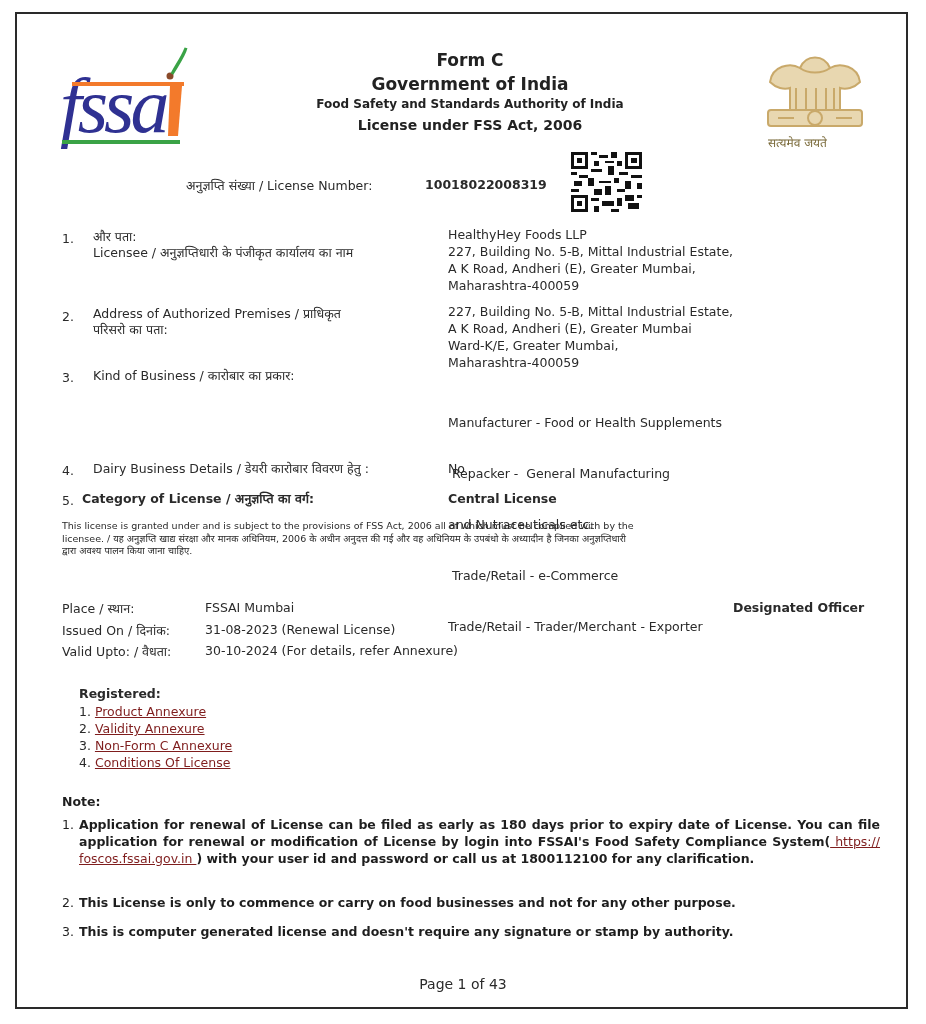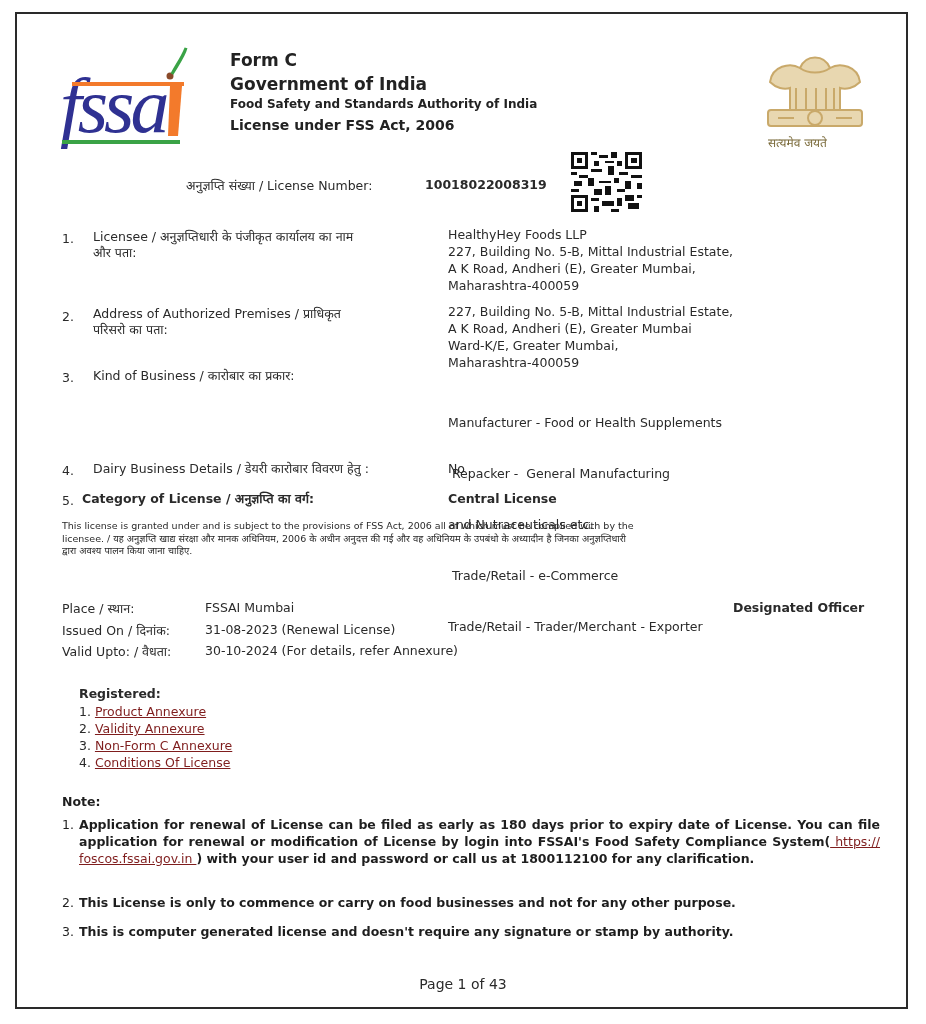--- a/index.html
+++ b/index.html
@@ -1,21 +1,21 @@
 <!DOCTYPE html>
 <html><head>
 <meta charset="utf-8">
 <style>
   html, body { margin:0; padding:0; background:#ffffff; }
   body { width:926px; height:1024px; position:relative; overflow:hidden;
          font-family:"DejaVu Sans", "Liberation Sans", sans-serif; color:#1e1e1e; }
   .frame { position:absolute; left:15px; top:12px; width:893px; height:997px;
            border:2px solid #2a2a2a; box-sizing:border-box; }
   .abs { position:absolute; white-space:nowrap; }
-  .hdr { position:absolute; left:230px; width:480px; text-align:left; font-weight:bold; color:#222; }
+  .hdr { position:absolute; left:230px; width:480px; text-align:center; font-weight:bold; color:#222; }
   .t1 { top:50px; font-size:17px; }
   .t2 { top:74px; font-size:17px; }
   .t3 { top:97px; font-size:12px; }
   .t4 { top:117px; font-size:14px; }
   .logo { position:absolute; left:58px; top:44px; width:135px; height:105px; }
   .emblem { position:absolute; left:750px; top:44px; width:130px; height:108px; }
   .emblem-caption { position:absolute; left:768px; top:134px; font-size:12px; color:#7a6a3a; }
   .qr { position:absolute; left:569px; top:152px; width:75px; height:60px; }
   .lbl { font-size:12.5px; color:#2a2a2a; }
   .val { font-size:12.5px; color:#2a2a2a; line-height:17px; }
@@ -100,22 +100,22 @@
       <rect x="19" y="15" width="3" height="2"></rect>
       <rect x="20" y="18" width="4" height="2"></rect>
       <rect x="8" y="19" width="2" height="2"></rect>
     <rect x="14" y="20" width="3" height="1"></rect>
       <rect x="23" y="15" width="2" height="1"></rect>
   </g>
 </svg>
 
 <div class="abs num" style="left:62px; top:231px;">1.</div>
 <div class="abs lbl" style="left:93px; top:229px; line-height:16px;">
+  <div>और पता:</div>
   <div>Licensee / अनुज्ञप्तिधारी के पंजीकृत कार्यालय का नाम</div>
-  <div>और पता:</div>
 </div>
 <div class="abs val" style="left:448px; top:226px;">
   <div>HealthyHey Foods LLP</div>
   <div>227, Building No. 5-B, Mittal Industrial Estate,</div>
   <div>A K Road,  Andheri (E), Greater Mumbai,</div>
   <div>Maharashtra-400059</div>
 </div>
 
 <div class="abs num" style="left:62px; top:309px;">2.</div>
 <div class="abs lbl" style="left:93px; top:306px; line-height:16px;">

